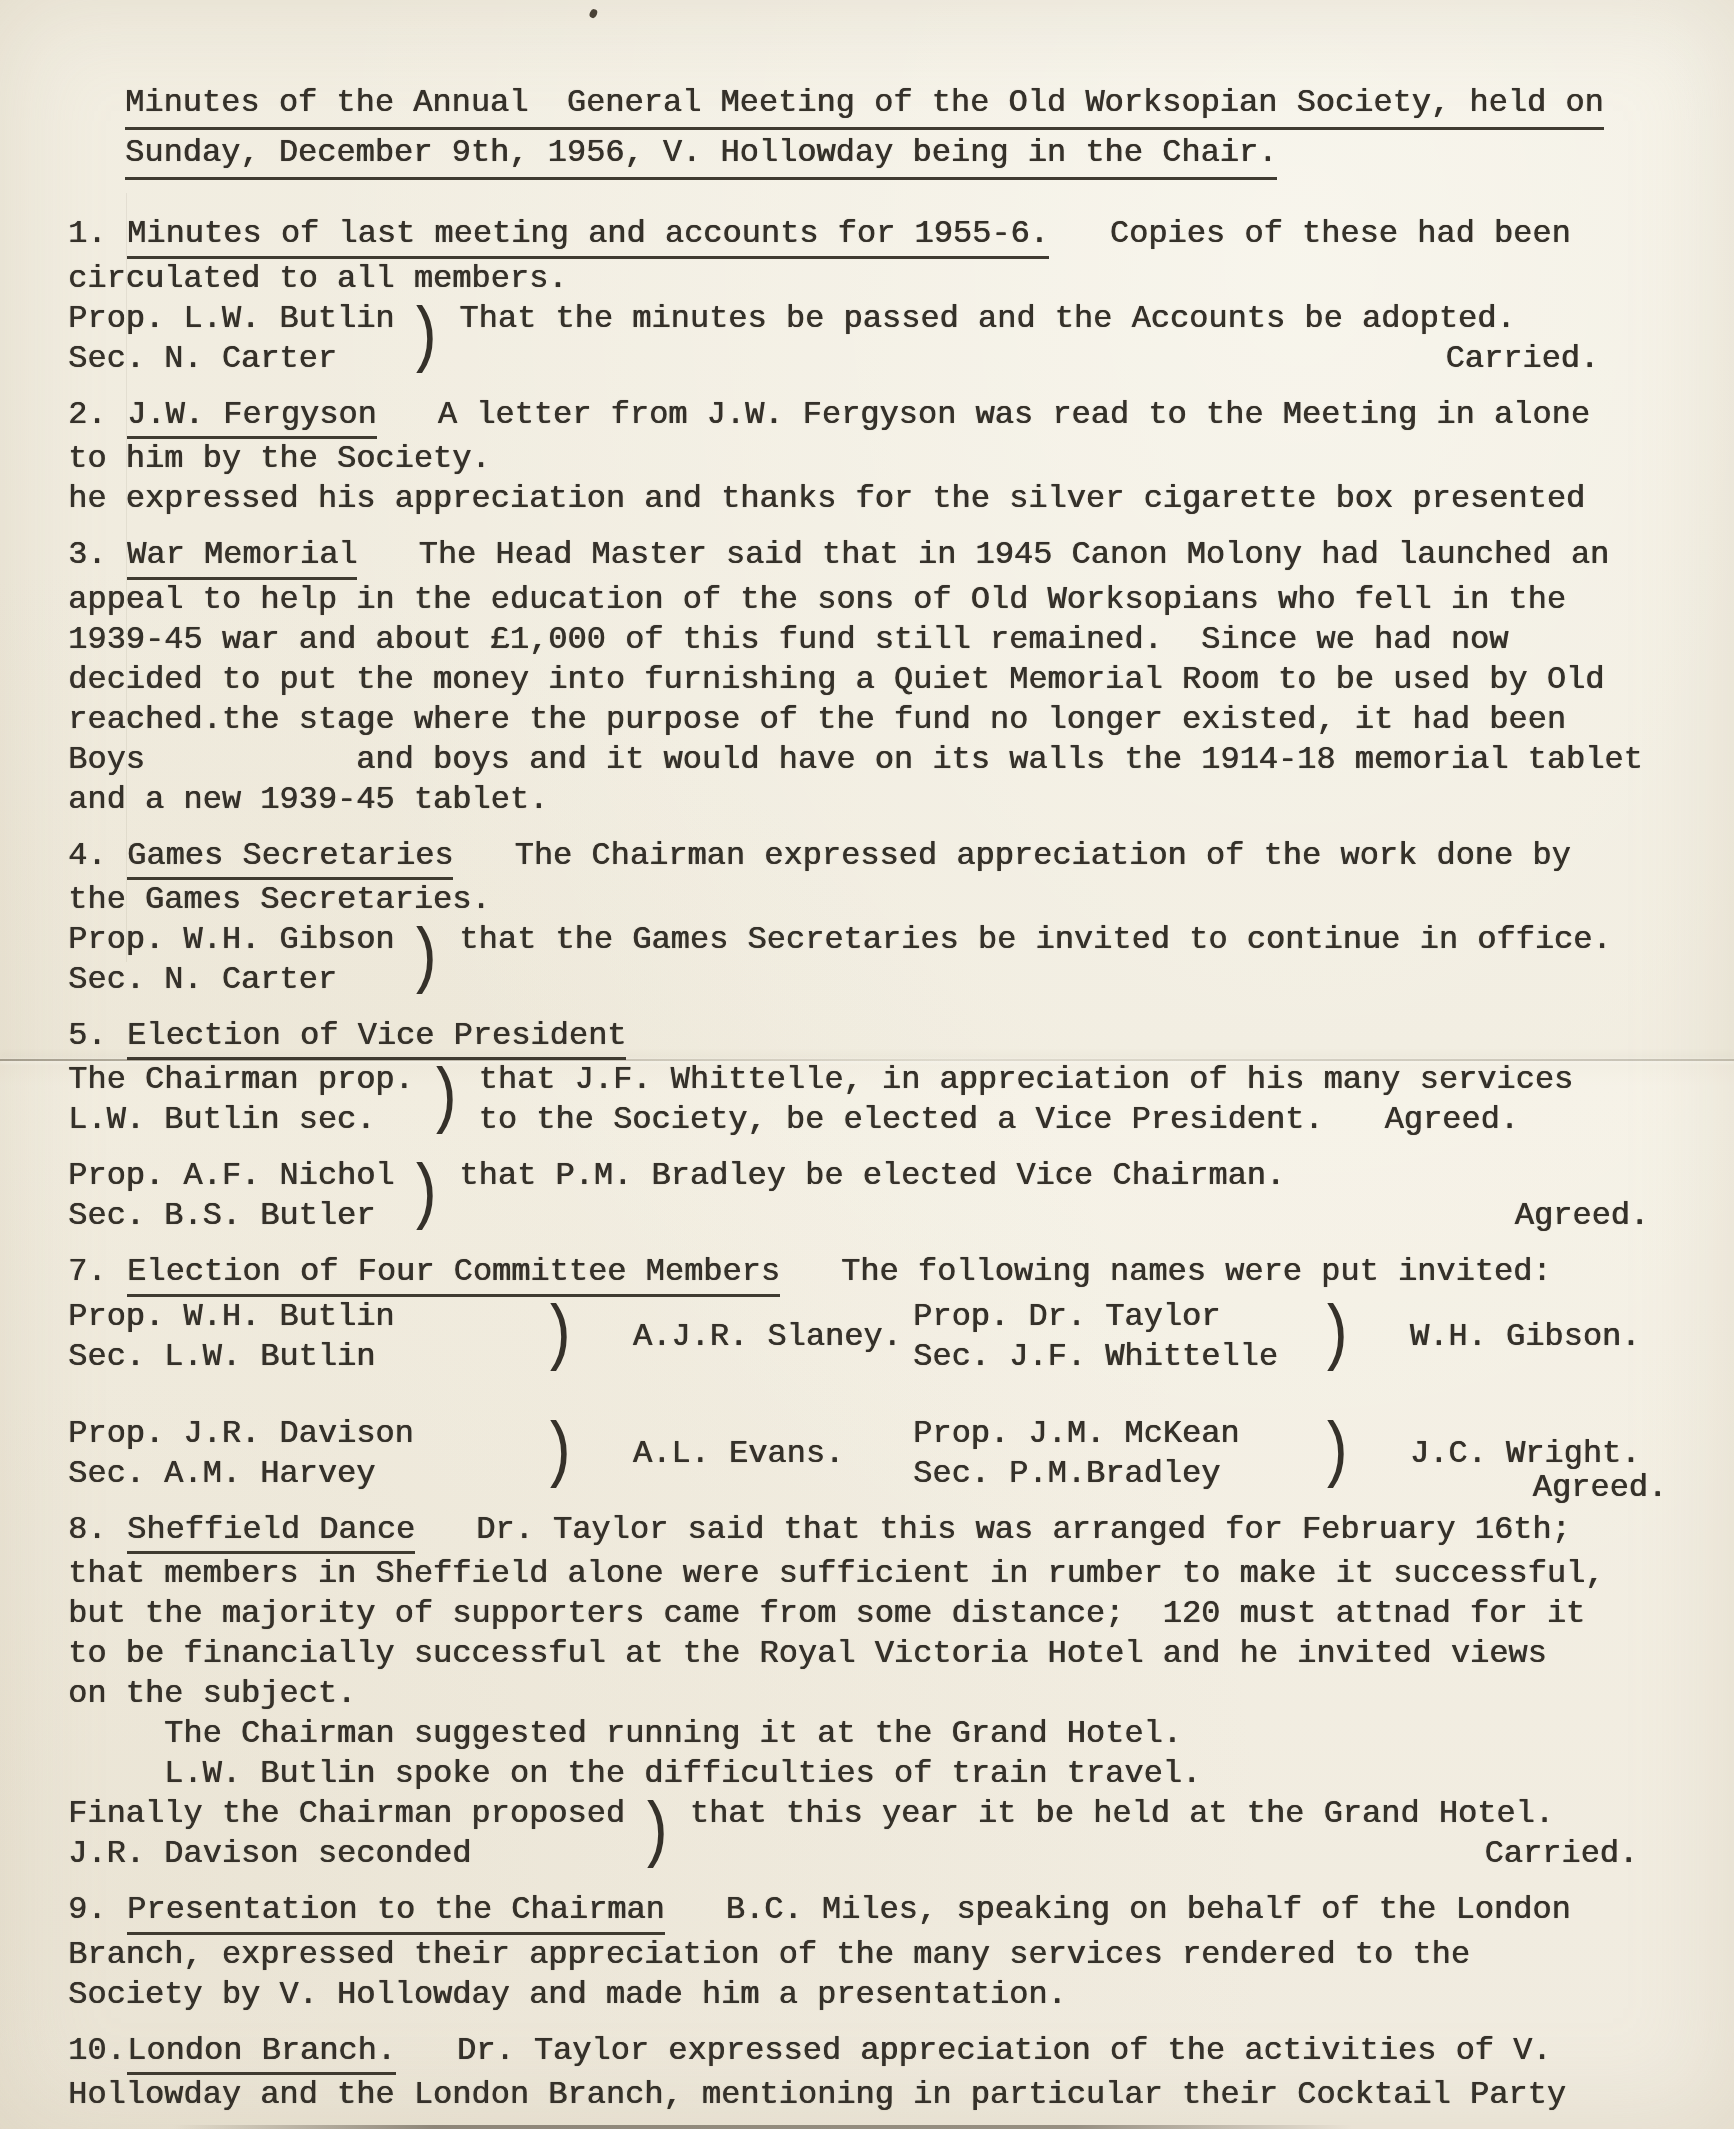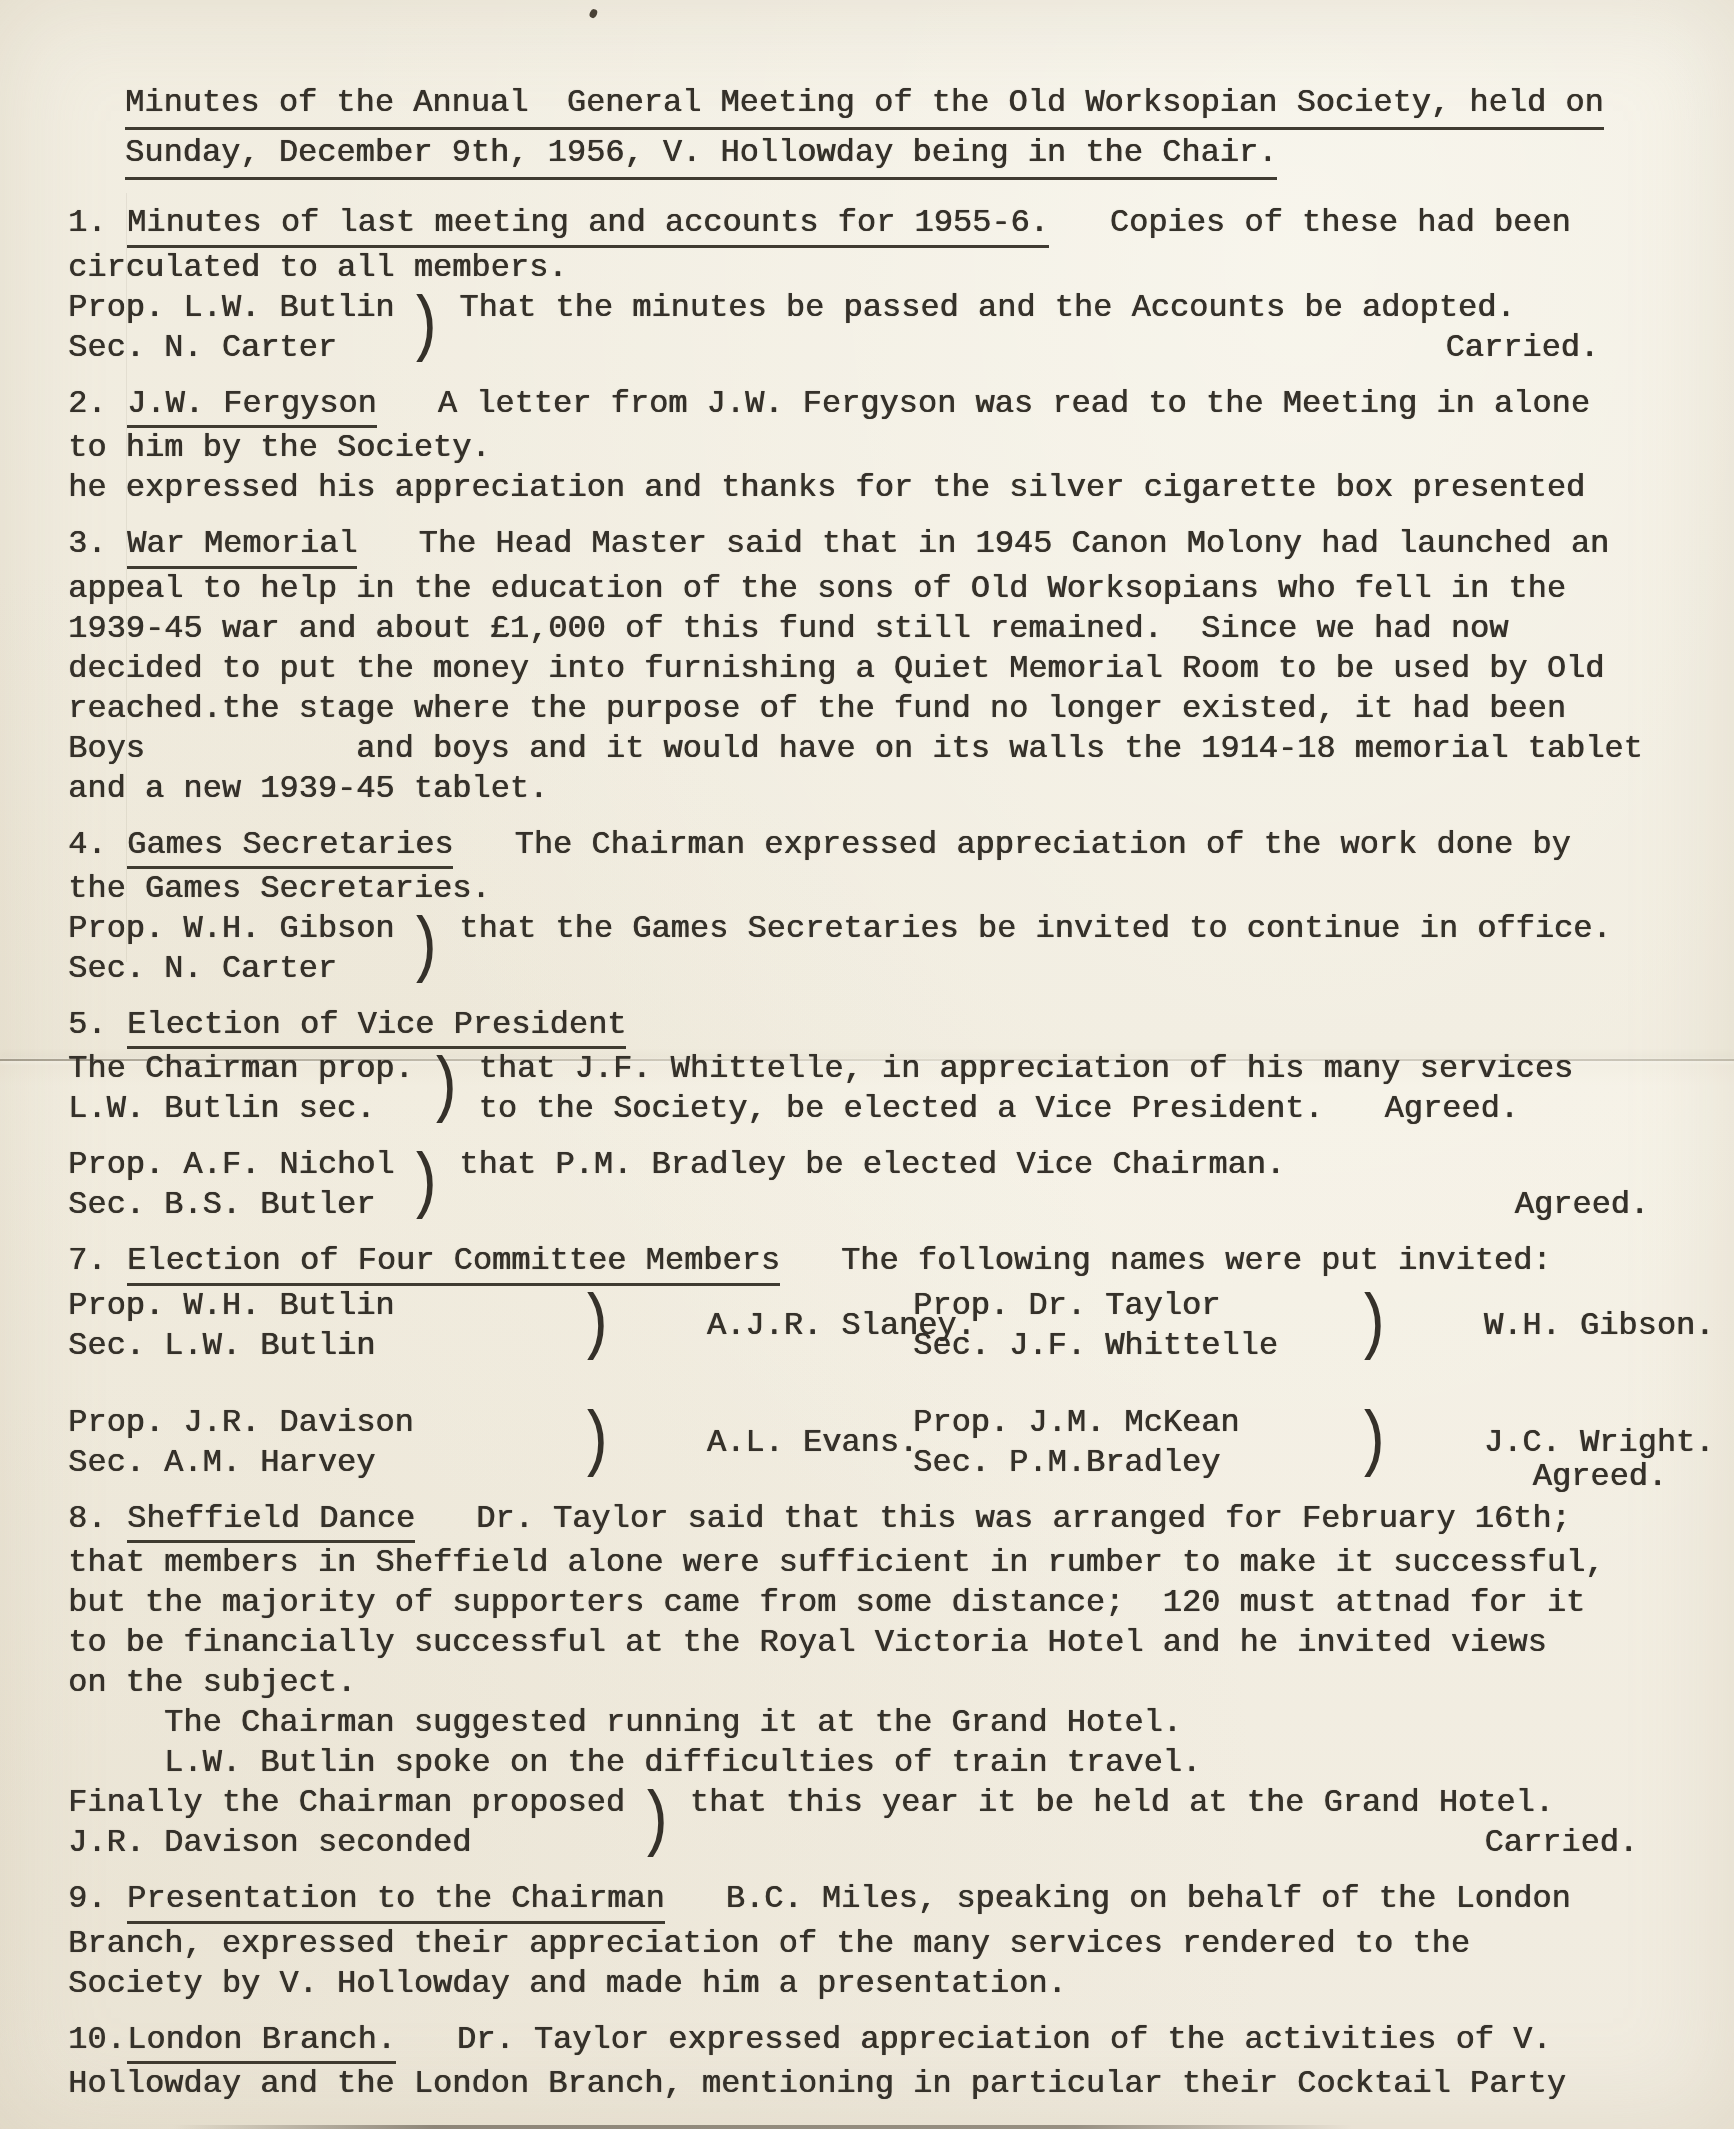--- a/index.html
+++ b/index.html
@@ -21,21 +21,21 @@
       var(--paper);
     box-shadow: inset 0 0 101px rgba(186,172,142,0.28);
     font-family:"Liberation Mono","DejaVu Sans Mono",monospace;
     font-size:32px; line-height:var(--lh); color:var(--ink);
     text-shadow: 0.6px 0 0 currentColor, 0 0 1.4px rgba(60,52,40,0.30);
   }
   .content{ position:absolute; left:68px; top:80px; width:1624px; }
   .line{ white-space:pre-wrap; min-height:var(--lh); }
 
   
-  .title{ margin-left:57px; margin-bottom:23px; line-height:45px; }
+  .title{ margin-left:57px; margin-bottom:34px; line-height:45px; }
   .title .u{ display:inline-block; border-bottom:3.6px solid rgba(48,43,34,0.92); padding-bottom:2.2px; }
 
   
   .sec{ margin-top:16px; }
   .num{ display:inline-block; min-width:59px; }
   .heading{ display:inline-block; border-bottom:3.6px solid rgba(48,43,34,0.92); padding-bottom:1.4px; }
   .after{ margin-left:61px; }
 
   
   .motion{ display:flex; align-items:stretch; }
@@ -47,21 +47,21 @@
   }
   .m-right{ flex:1 1 auto; }
   .verdict-line{ text-align:right; padding-right:93px; }
   .verdict-line.tight{ padding-right:43px; }
   .verdict-line.mid{ padding-right:54px; }
   .verdict-inline{ margin-left:61px; }
 
   
   .m7-row{ display:flex; position:relative; }
   .m7-row.row2{ margin-top:37px; }
-  .m7-group{ display:flex; flex:0 0 auto; width:819px;gap:37px; }
+  .m7-group{ display:flex; flex:0 0 auto; width:819px; }
   .m7-group.g2{ width:auto;margin-left:26px; }
   .m7-group .m-left{ width:460px; }
   .m7-group.g2 .m-left{ width:392px; }
   .m7-name{ align-self:center; margin-left:40px; white-space:pre; }
   .m7-verdict{ position:absolute; right:25px; bottom:-14.4px; }
 
   
   .crease{
     position:absolute; left:0; top:1059px; width:100%; height:2.2px;
     background:linear-gradient(90deg, rgba(82,74,58,0.45), rgba(82,74,58,0.12) 55%, rgba(82,74,58,0.28));

